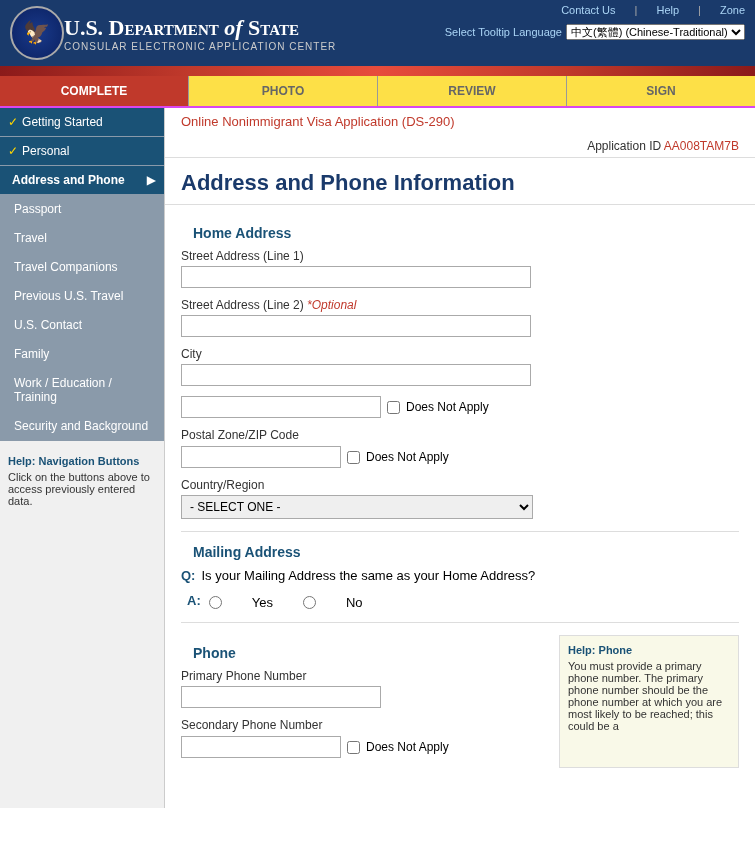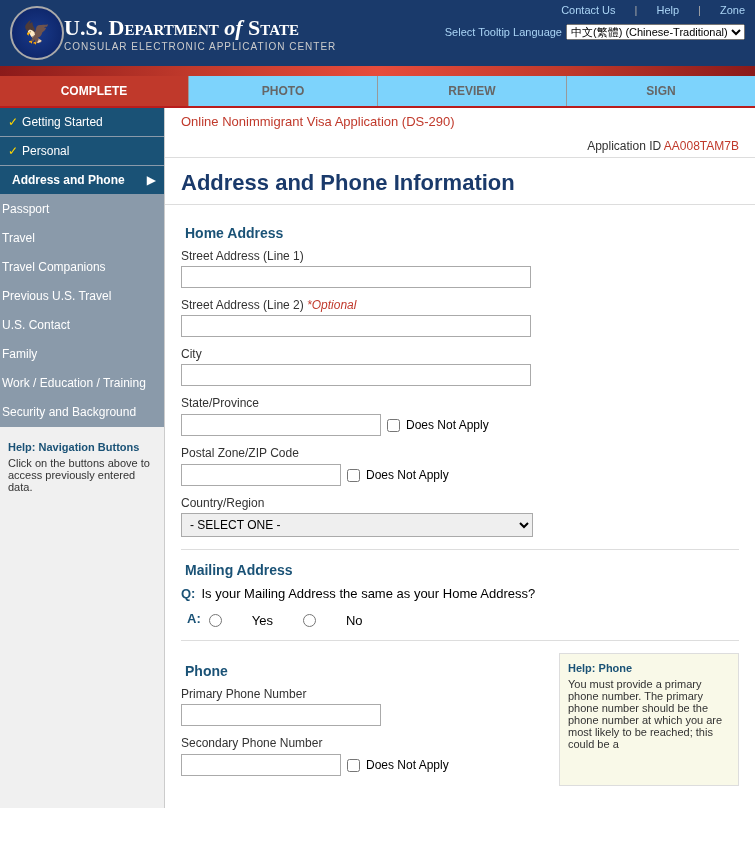--- a/index.html
+++ b/index.html
@@ -57,38 +57,38 @@
     
     .banner-strip {
       height: 10px;
       background: linear-gradient(to right, #8b1a1a, #c0392b, #e74c3c, #c0392b, #8b1a1a);
     }
 
     
     .nav-tabs {
       display: flex;
       background: #ccc;
-      border-bottom: 2px solid #b91c1c;
+      border-bottom: 2px solid #d946ef;
     }
     .nav-tab {
       flex: 1;
       text-align: center;
       padding: 8px 4px;
       font-size: 12px;
       font-weight: bold;
       cursor: pointer;
       border-right: 1px solid #999;
       color: #333;
     }
     .nav-tab:last-child { border-right: none; }
     .nav-tab.active {
       background: #c0392b;
       color: #fff;
     }
-    .nav-tab.inactive { color: #666; background: #7dd3fc; }
+    .nav-tab.inactive { color: #666; background: #fde047; }
 
     
     .page-layout {
       display: flex;
       min-height: 700px;
     }
 
     
     .sidebar {
       width: 165px;
@@ -100,21 +100,21 @@
       display: flex;
       align-items: center;
       padding: 7px 8px;
       cursor: pointer;
       font-size: 12px;
       color: #fff;
       background: #6a7a8a;
       border-bottom: 1px solid #8a9aaa;
     }
     .sidebar-item.sub {
-      padding-left: 2px;
+      padding-left: 14px;
       background: #8a9aaa;
       color: #fff;
     }
     .sidebar-item.highlighted {
       background: #1a5276;
     }
     .sidebar-check { color: #ffd700; margin-right: 4px; }
     .sidebar-arrow { margin-left: auto; color: #fff; }
 
     .sidebar-help {
@@ -150,21 +150,21 @@
     }
 
     .content-area {
       padding: 10px 16px;
     }
 
     .section-title {
       font-size: 14px;
       font-weight: bold;
       color: #1a5276;
-      margin: 10px 4px 8px;
+      margin: 10px 12px 8px;
     }
 
     .form-group {
       margin-bottom: 10px;
     }
     .form-label {
       font-size: 12px;
       color: #333;
       margin-bottom: 3px;
       display: block;
@@ -386,21 +386,20 @@
           </label>
           <input class="form-input" type="text" value="" style="">
         </div>
 
         <div class="form-group">
           <label class="form-label">City</label>
           <input class="form-input" type="text" value="" style="">
         </div>
 
         <div class="form-group">
-          <label class="form-label">State/Province</label>
           <div class="checkbox-row">
             <input class="form-input-sm" type="text" value="" style="">
             <input type="checkbox" style="">
             <label>Does Not Apply</label>
           </div>
         </div>
 
         <div class="form-group">
           <label class="form-label">Postal Zone/ZIP Code</label>
           <div class="checkbox-row">

